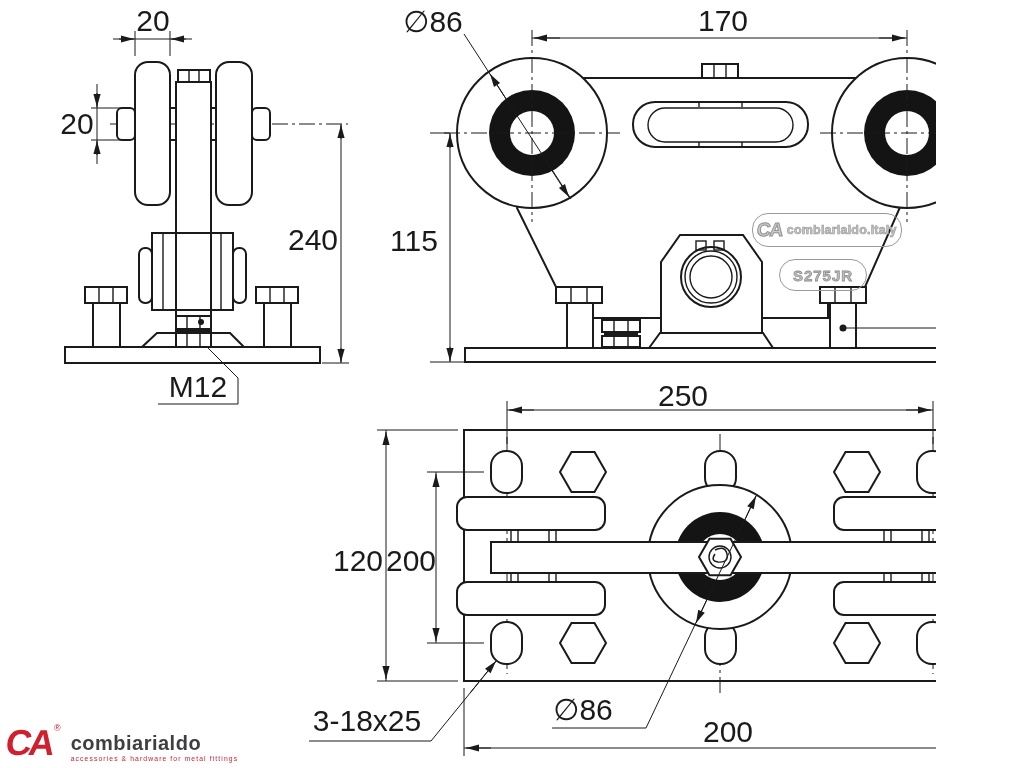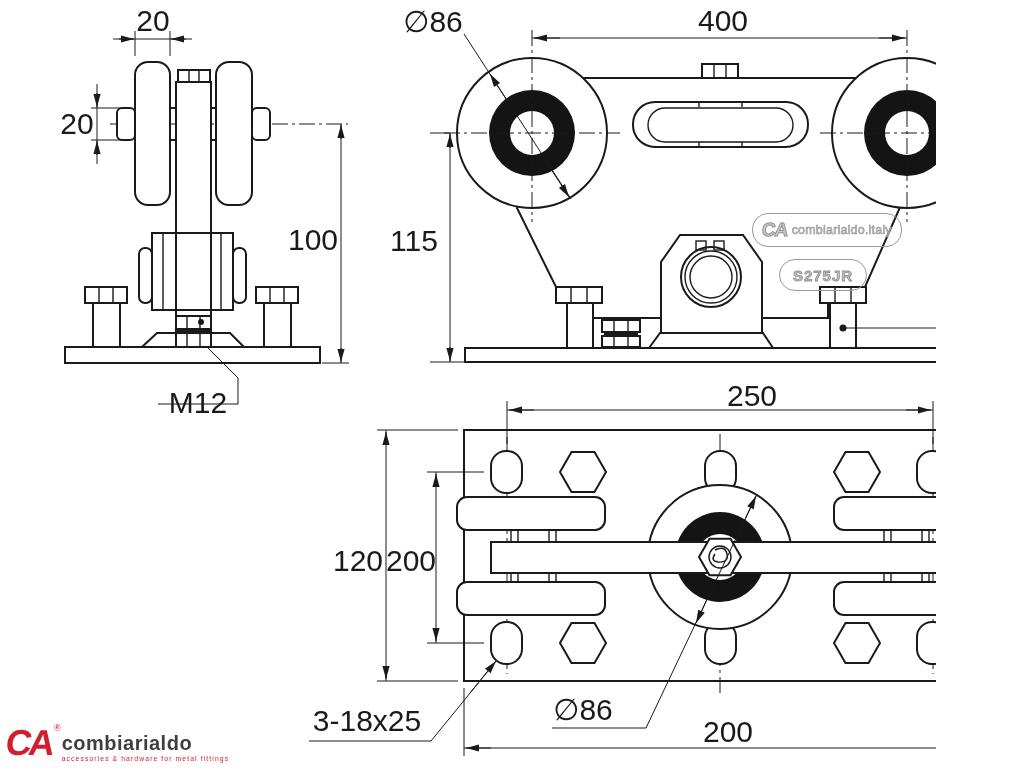--- a/index.html
+++ b/index.html
@@ -10,26 +10,26 @@
   .gw  {fill:#ffffff;stroke:#1a1a1a;stroke-width:2;}
   .gt  {fill:none;stroke:#1a1a1a;stroke-width:1.4;}
   .dim {fill:none;stroke:#1a1a1a;stroke-width:1;}
   .cl  {fill:none;stroke:#1a1a1a;stroke-width:1;stroke-dasharray:16 4 3 4;}
   .lbl{position:absolute;font-size:30px;color:#1a1a1a;white-space:nowrap;line-height:1;}
   .ctr{transform:translateX(-50%);}
   .stamp{position:absolute;display:flex;align-items:center;justify-content:center;
          border:1.6px solid #9a9a9a;border-radius:16px;background:transparent;color:#b5b5b5;}
   .stamp .init{font-weight:700;font-size:19px;letter-spacing:-1px;color:#cccccc;
          -webkit-text-stroke:1px #919191;margin-right:4px;transform:skewX(-6deg);}
-  .stamp .nm{font-weight:400;font-size:12.5px;color:#c4c4c4;-webkit-text-stroke:.6px #979797;letter-spacing:.2px;}
+  .stamp .nm{font-weight:700;font-size:12.5px;color:#c4c4c4;-webkit-text-stroke:.6px #979797;letter-spacing:.2px;}
   .steel{font-weight:700;font-size:15px;letter-spacing:1px;color:#c0c0c0;-webkit-text-stroke:.8px #8f8f8f;}
   .logo{position:absolute;left:6px;top:725px;display:flex;align-items:flex-start;}
   .logo .ca{font-weight:900;font-size:36px;line-height:1;color:#cf2030;letter-spacing:-3px;transform:skewX(-8deg);}
   .logo .reg{font-size:9px;color:#cf2030;margin:-2px 0 0 2px;}
-  .logo .stack{margin:8px 0 0 1px;}
+  .logo .stack{margin:8px 0 0 10px;}
   .logo .nm{font-weight:700;font-size:20px;line-height:1;color:#3f3f41;letter-spacing:.5px;}
   .logo .tag{font-size:6.8px;color:#cf2030;letter-spacing:1.1px;margin-top:2px;}
 </style>
 </head>
 <body>
 
 <div class="canvas">
 
 <svg width="1024" height="768" viewBox="0 0 1024 768">
   <defs>
@@ -226,28 +226,28 @@
     <line class="dim" x1="742" y1="526" x2="756" y2="496" marker-end="url(#arr)"></line>
 
     <line class="dim" x1="309" y1="741" x2="431" y2="741"></line>
     <line class="dim" x1="431" y1="741" x2="497" y2="660"></line>
     <line class="dim" x1="470" y1="693" x2="496" y2="661" marker-end="url(#arr)"></line>
   </g>
 </svg>
 
 <div class="lbl ctr" style="left:153px;top:6px">20</div>
 <div class="lbl ctr" style="left:77px;top:109px">20</div>
-<div class="lbl ctr" style="left:313px;top:225px">100</div>
-<div class="lbl ctr" style="left:198px;top:388px">M12</div>
+<div class="lbl ctr" style="left:313px;top:225px">240</div>
+<div class="lbl ctr" style="left:198px;top:372px">M12</div>
 
 <div class="lbl ctr" style="left:433px;top:7px">∅86</div>
-<div class="lbl ctr" style="left:723px;top:6px">400</div>
+<div class="lbl ctr" style="left:723px;top:6px">170</div>
 <div class="lbl ctr" style="left:414px;top:226px">115</div>
 
-<div class="lbl ctr" style="left:752px;top:381px">250</div>
+<div class="lbl ctr" style="left:683px;top:381px">250</div>
 <div class="lbl ctr" style="left:358px;top:546px">120</div>
 <div class="lbl ctr" style="left:411px;top:546px">200</div>
 <div class="lbl ctr" style="left:367px;top:706px">3-18x25</div>
 <div class="lbl ctr" style="left:583px;top:695px">∅86</div>
 <div class="lbl ctr" style="left:728px;top:717px">200</div>
 
 <div class="stamp" style="left:752px;top:213px;width:148px;height:32px">
   <span class="init">CA</span>
   <span class="nm">combiarialdo.italy</span>
 </div>

